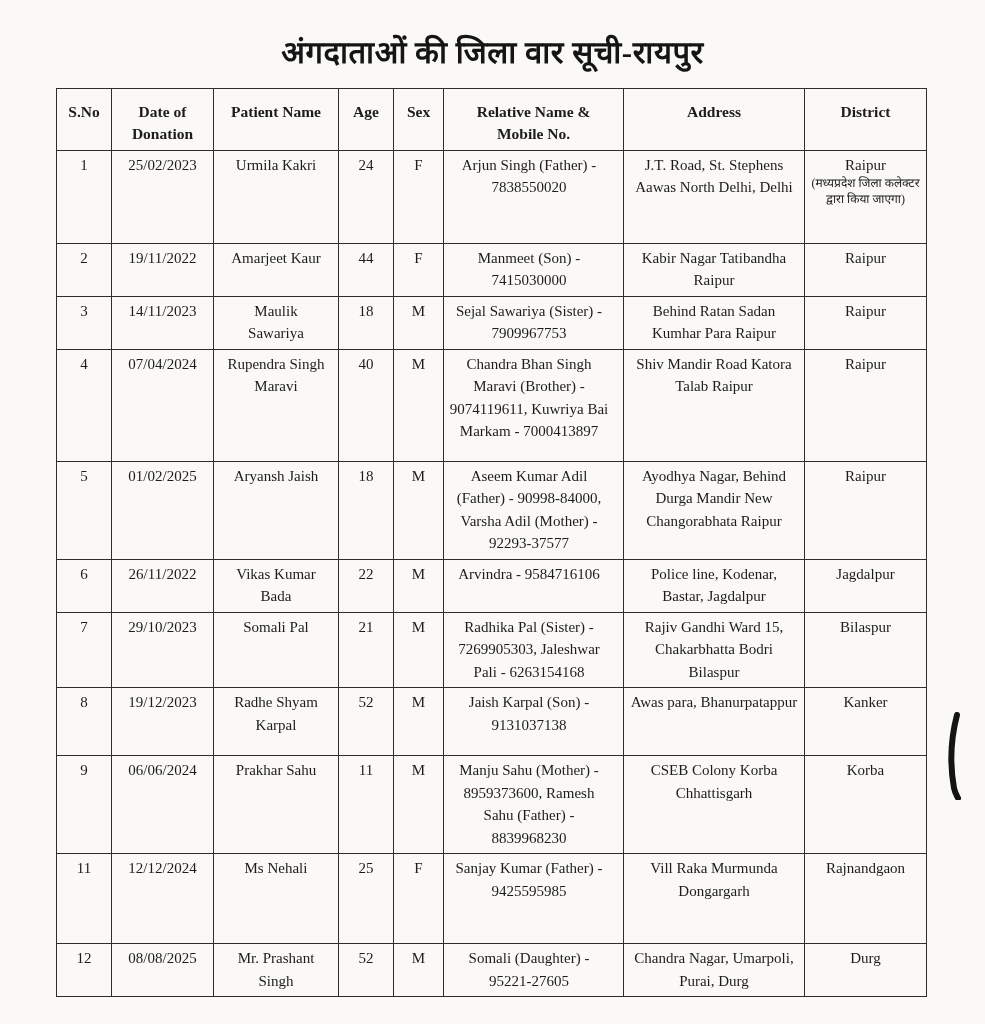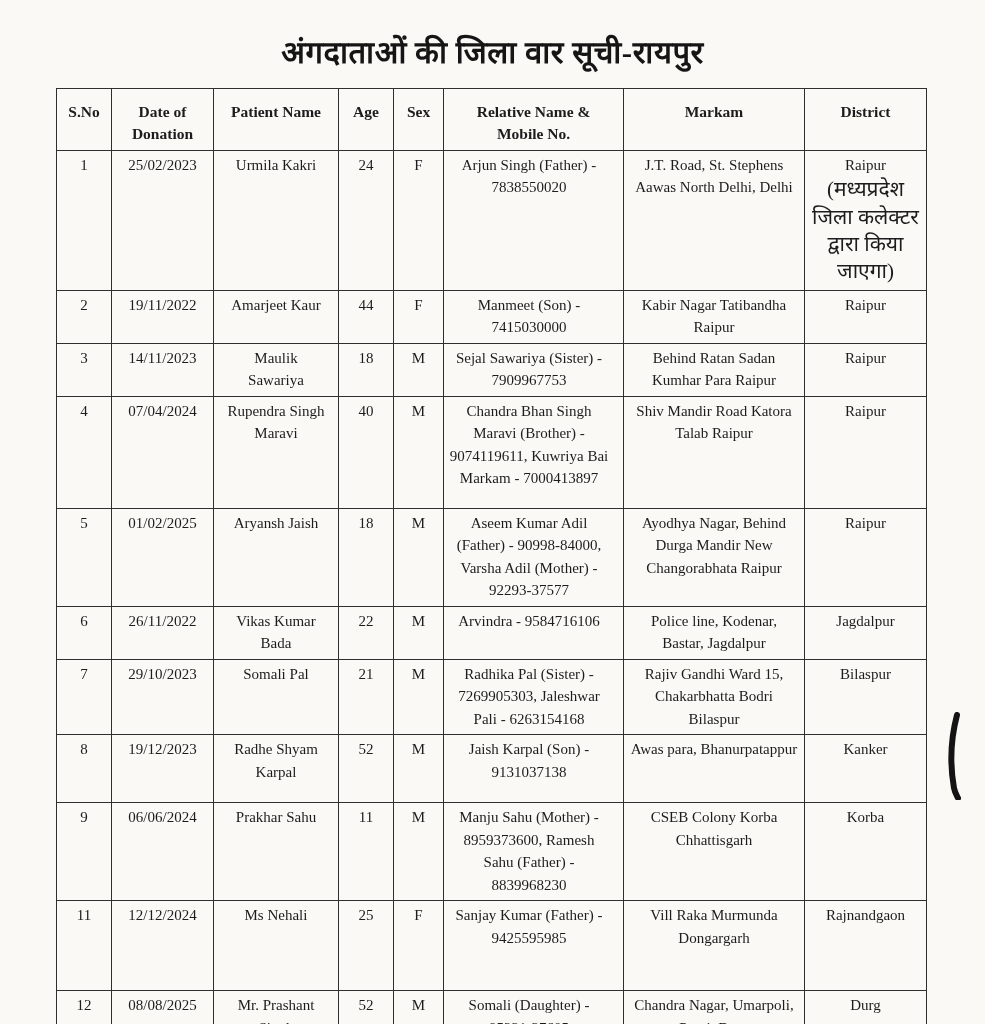--- a/index.html
+++ b/index.html
@@ -60,21 +60,21 @@
   col.c-date{width:102px;}
   col.c-patient{width:125px;}
   col.c-age{width:55px;}
   col.c-sex{width:50px;}
   col.c-relative{width:180px;}
   col.c-address{width:181px;}
   col.c-district{width:122px;}
   td.col-patient{padding-left:12px;padding-right:12px;}
   td.col-relative{padding-left:5px;padding-right:14px;font-family:Liberation Serif, serif;}
   .note{
-    font-size:21px;
+    font-size:12px;
     line-height:1.3;
     font-family:"Liberation Serif","DejaVu Serif",serif;
   }
   .pen-mark{
     position:absolute;
     right:16px;
     bottom:4px;
   }
 </style>
 </head>
@@ -111,21 +111,21 @@
             <div>Age</div>
           </th>
           <th>
             <div>Sex</div>
           </th>
           <th>
             <div>Relative Name &amp;</div>
             <div>Mobile No.</div>
           </th>
           <th>
-            <div>Markam</div>
+            <div>Address</div>
           </th>
           <th>
             <div>District</div>
           </th>
         </tr>
     </thead>
     <tbody>
         <tr>
           <td class="col-sno">1</td>
           <td class="col-date">25/02/2023</td>

